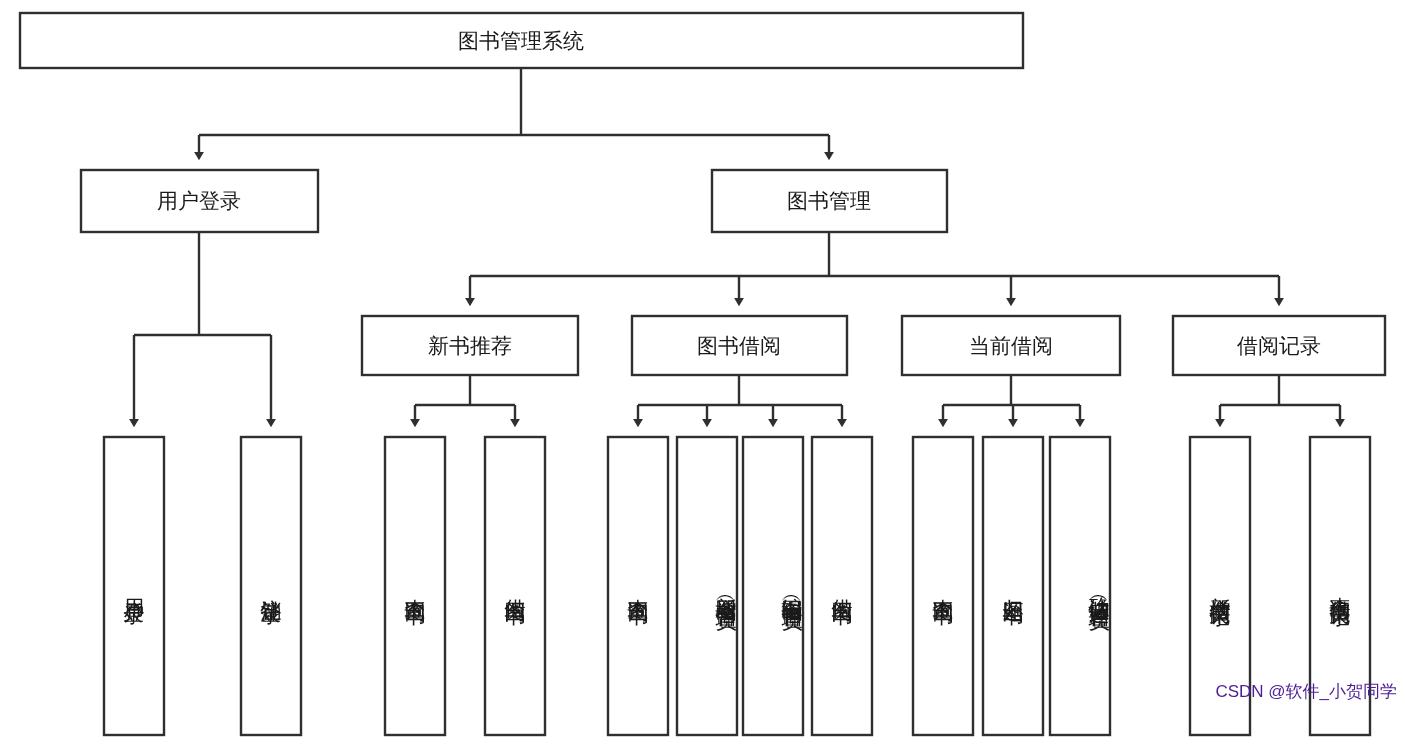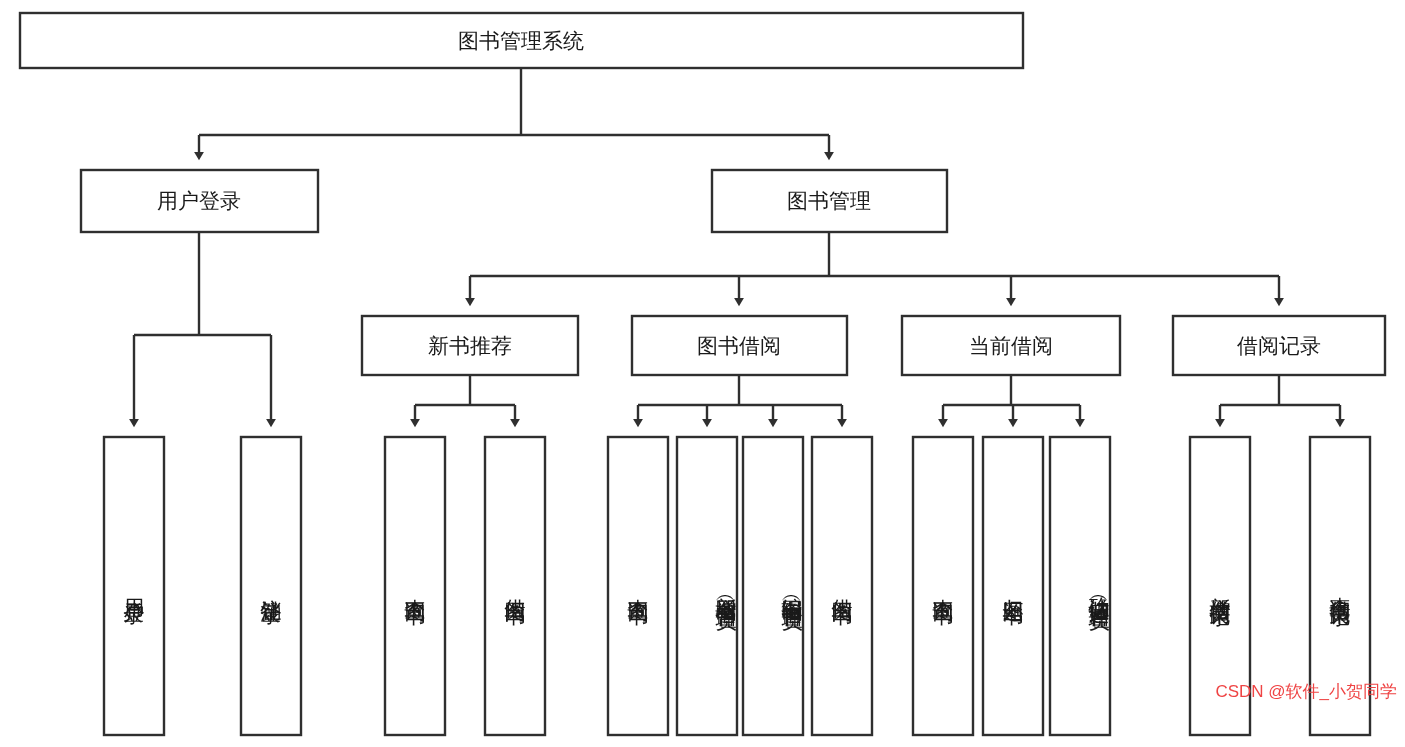--- a/index.html
+++ b/index.html
@@ -61,21 +61,21 @@
     white-space: nowrap;
     text-align: center;
     pointer-events: none;
   }
   .watermark {
     position: absolute;
     right: 8px;
     bottom: 6px;
     font-family: "Liberation Sans", "DejaVu Sans", sans-serif;
     font-size: 17px;
-    color: #ef4444;
+    color: #4c1d95;
     white-space: nowrap;
     user-select: none;
     margin-top: 8px;
   }
 </style>
 </head>
 <body>
 
 <div id="diagram-root">
 

